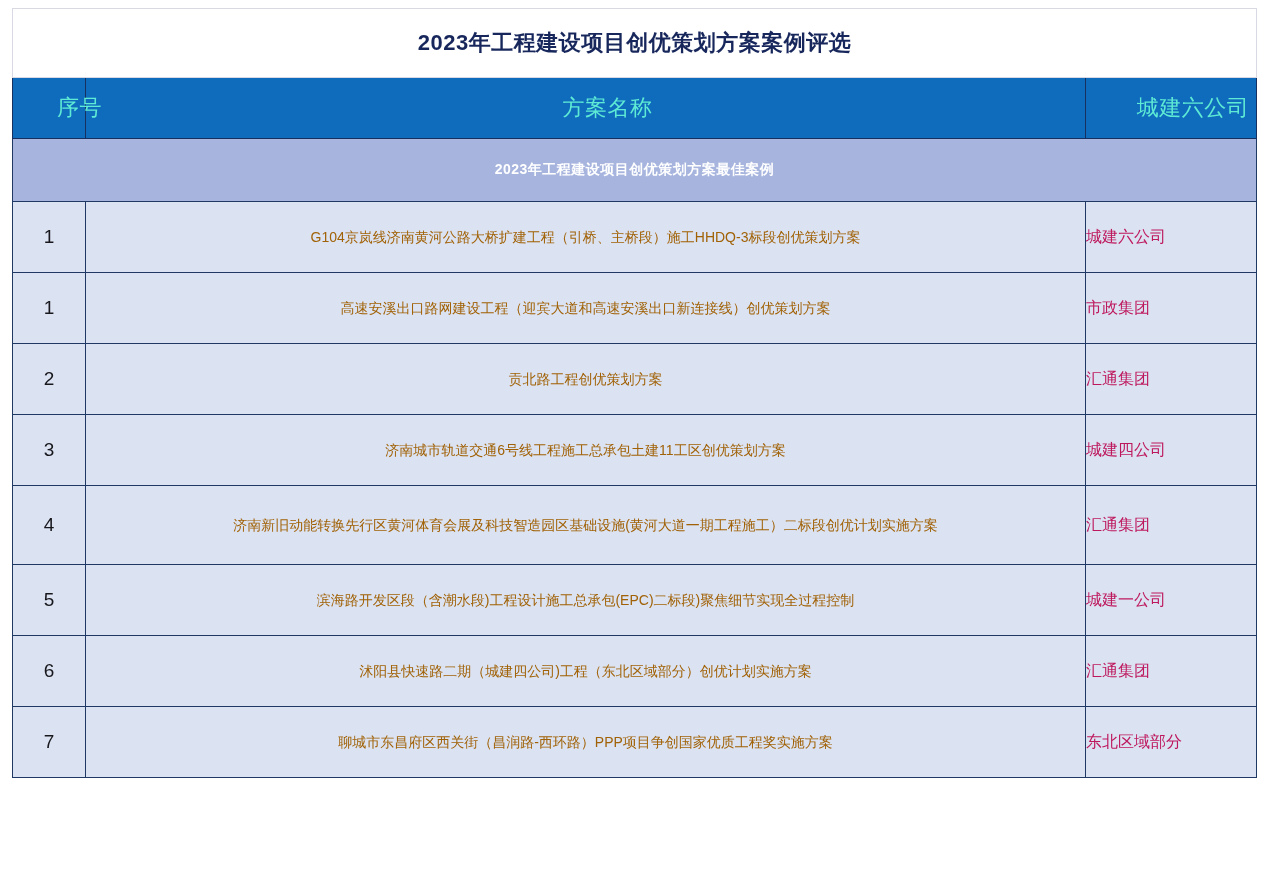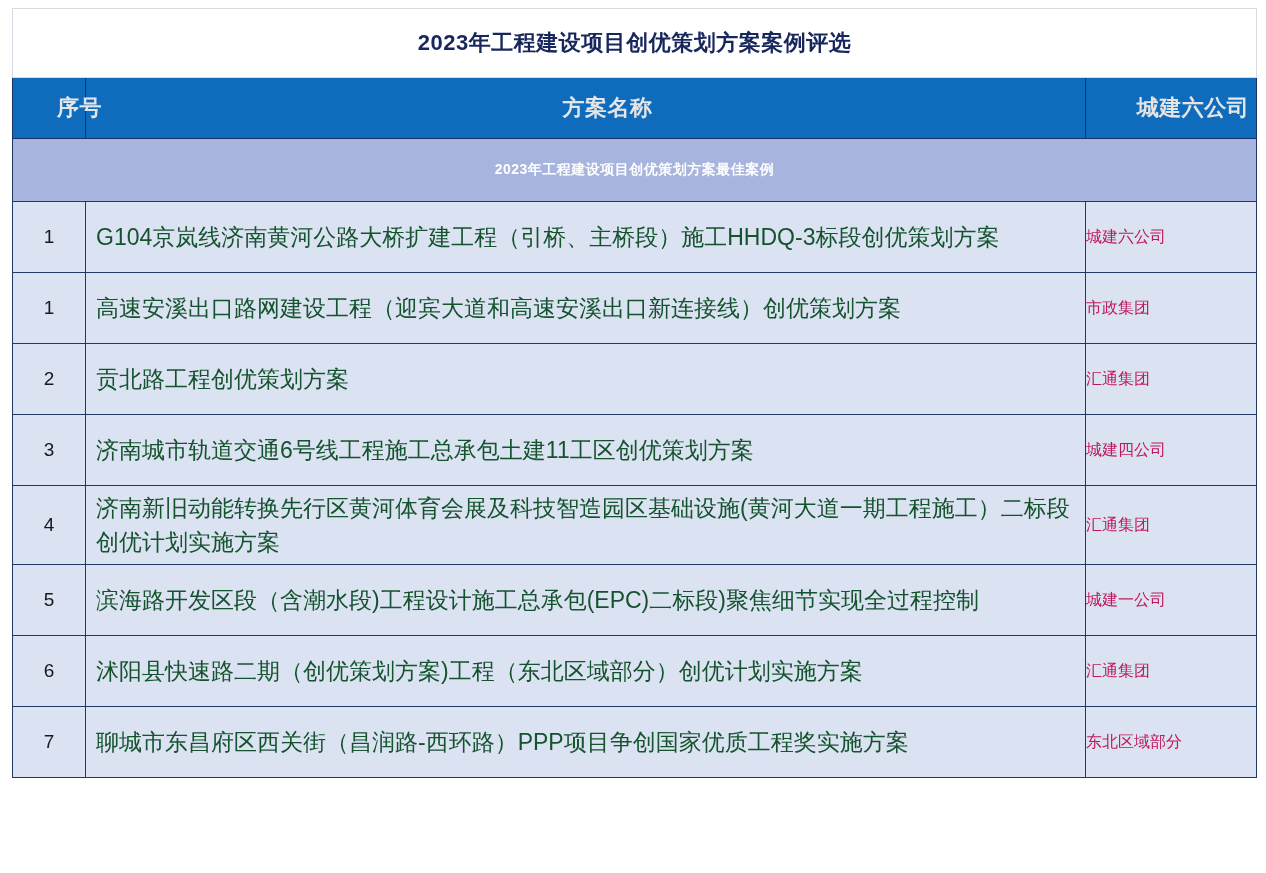--- a/index.html
+++ b/index.html
@@ -50,22 +50,22 @@
 
   
   tr.col-head td {
     background: #0f6cbd;
     height: 60px;
     text-align: center;
     border: 1.6px solid #16305f;
   }
   .col-head-label {
     font-size: 22px;
-    font-weight: bold;
-    color: #e5e5e5;
+    font-weight: normal;
+    color: #5eead4;
     letter-spacing: 0.5px;
     white-space: nowrap;
     margin-left: 44px;
   }
 
   
   tr.section-row td {
     background: #a6b4de;
     height: 62px;
     text-align: center;
@@ -87,22 +87,23 @@
   tr.data-row.tall td {
     height: 78px;
   }
   .cell-idx {
     font-size: 19px;
     color: #17171c;
     text-align: center;
     line-height: 1.35;
   }
   .cell-name {
-    font-size: 23px;
-    color: #14532d;
+    font-size: 14px;
+    color: #a16207;
+    text-align: center;
     line-height: 1.5;
     padding: 4px 10px;
   }
   .cell-unit {
     font-size: 16px;
     color: #be185d;
     text-align: left;
     line-height: 1.35;
     white-space: nowrap;
   }
@@ -217,21 +218,21 @@
         <td>
           <div class="cell-unit">城建一公司</div>
         </td>
       </tr>
 
       <tr class="data-row">
         <td>
           <div class="cell-idx">6</div>
         </td>
         <td>
-          <div class="cell-name">沭阳县快速路二期（创优策划方案)工程（东北区域部分）创优计划实施方案</div>
+          <div class="cell-name">沭阳县快速路二期（城建四公司)工程（东北区域部分）创优计划实施方案</div>
         </td>
         <td>
           <div class="cell-unit">汇通集团</div>
         </td>
       </tr>
 
       <tr class="data-row">
         <td>
           <div class="cell-idx">7</div>
         </td>

